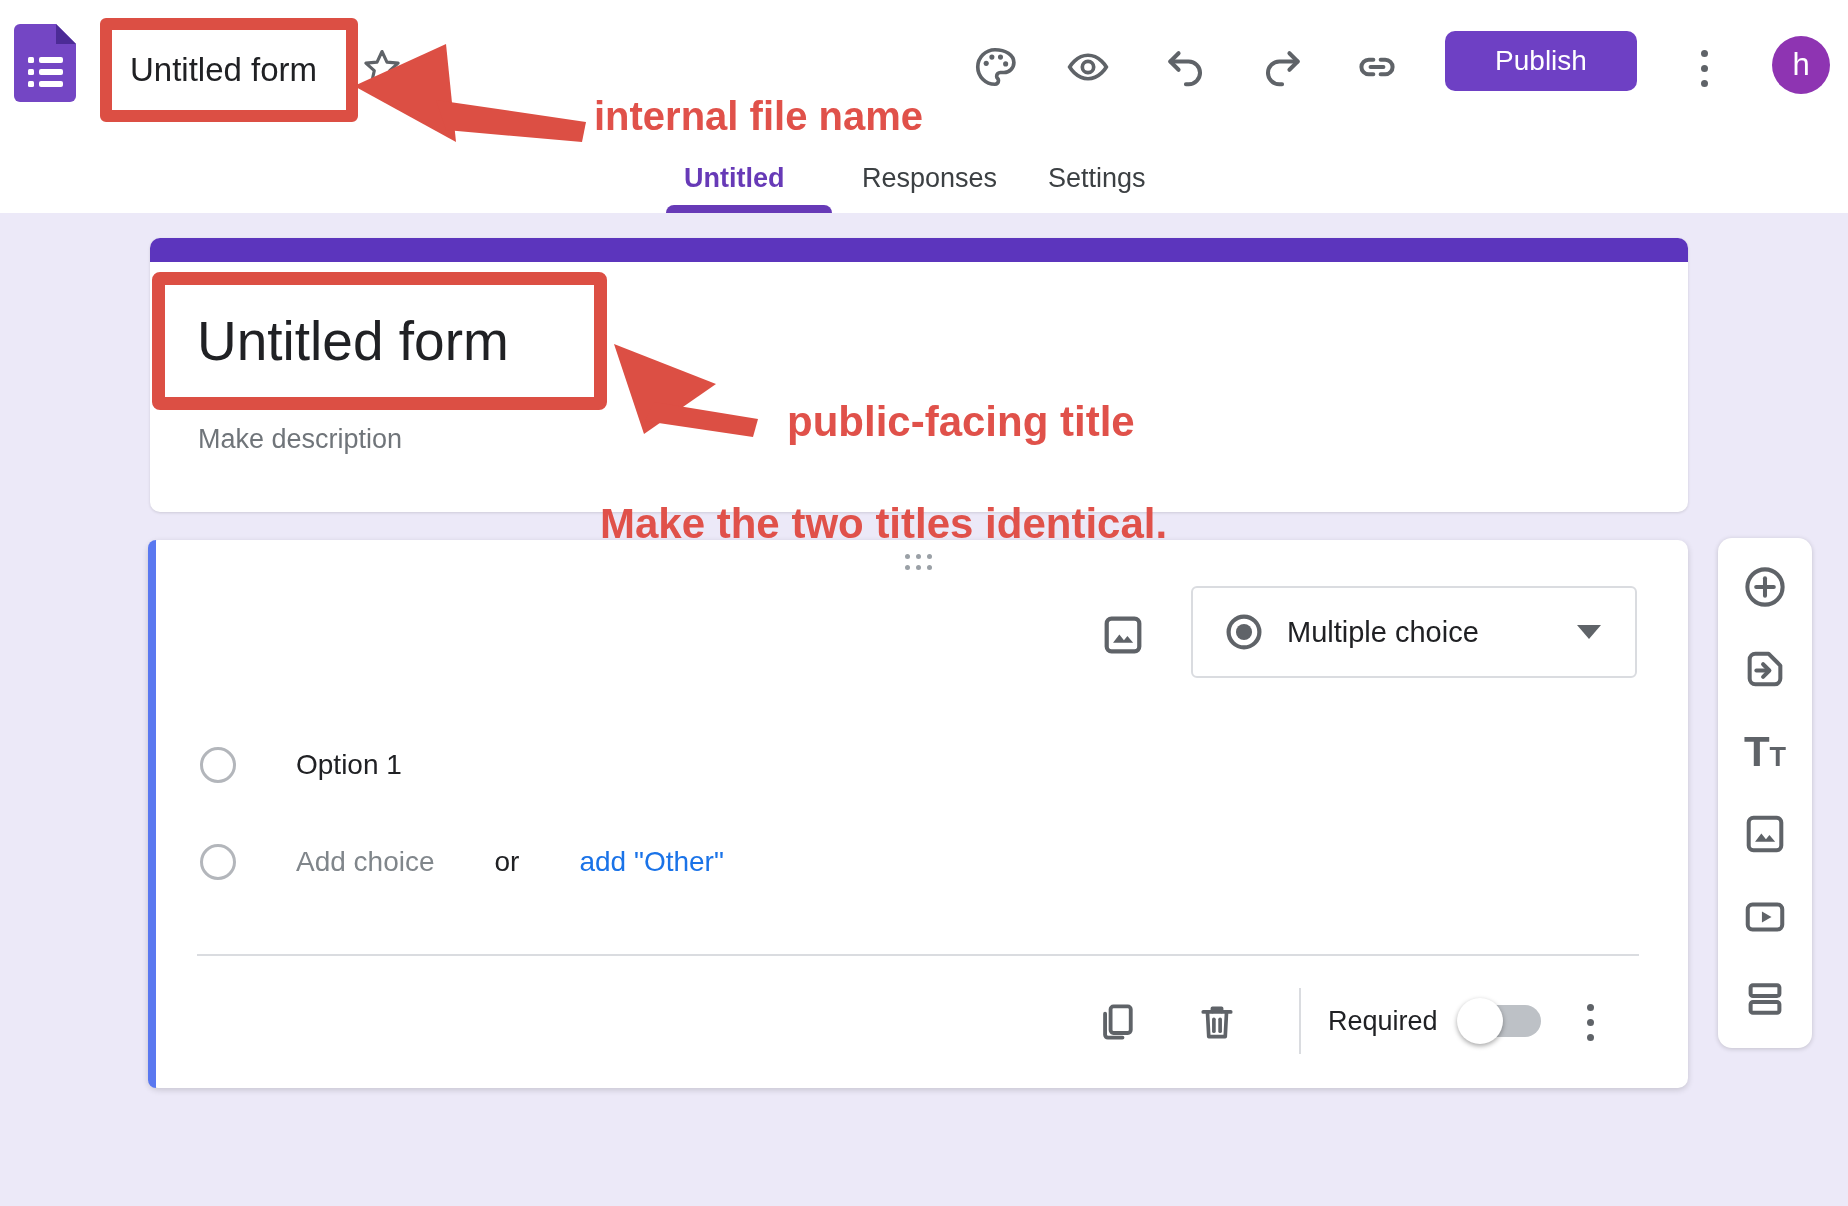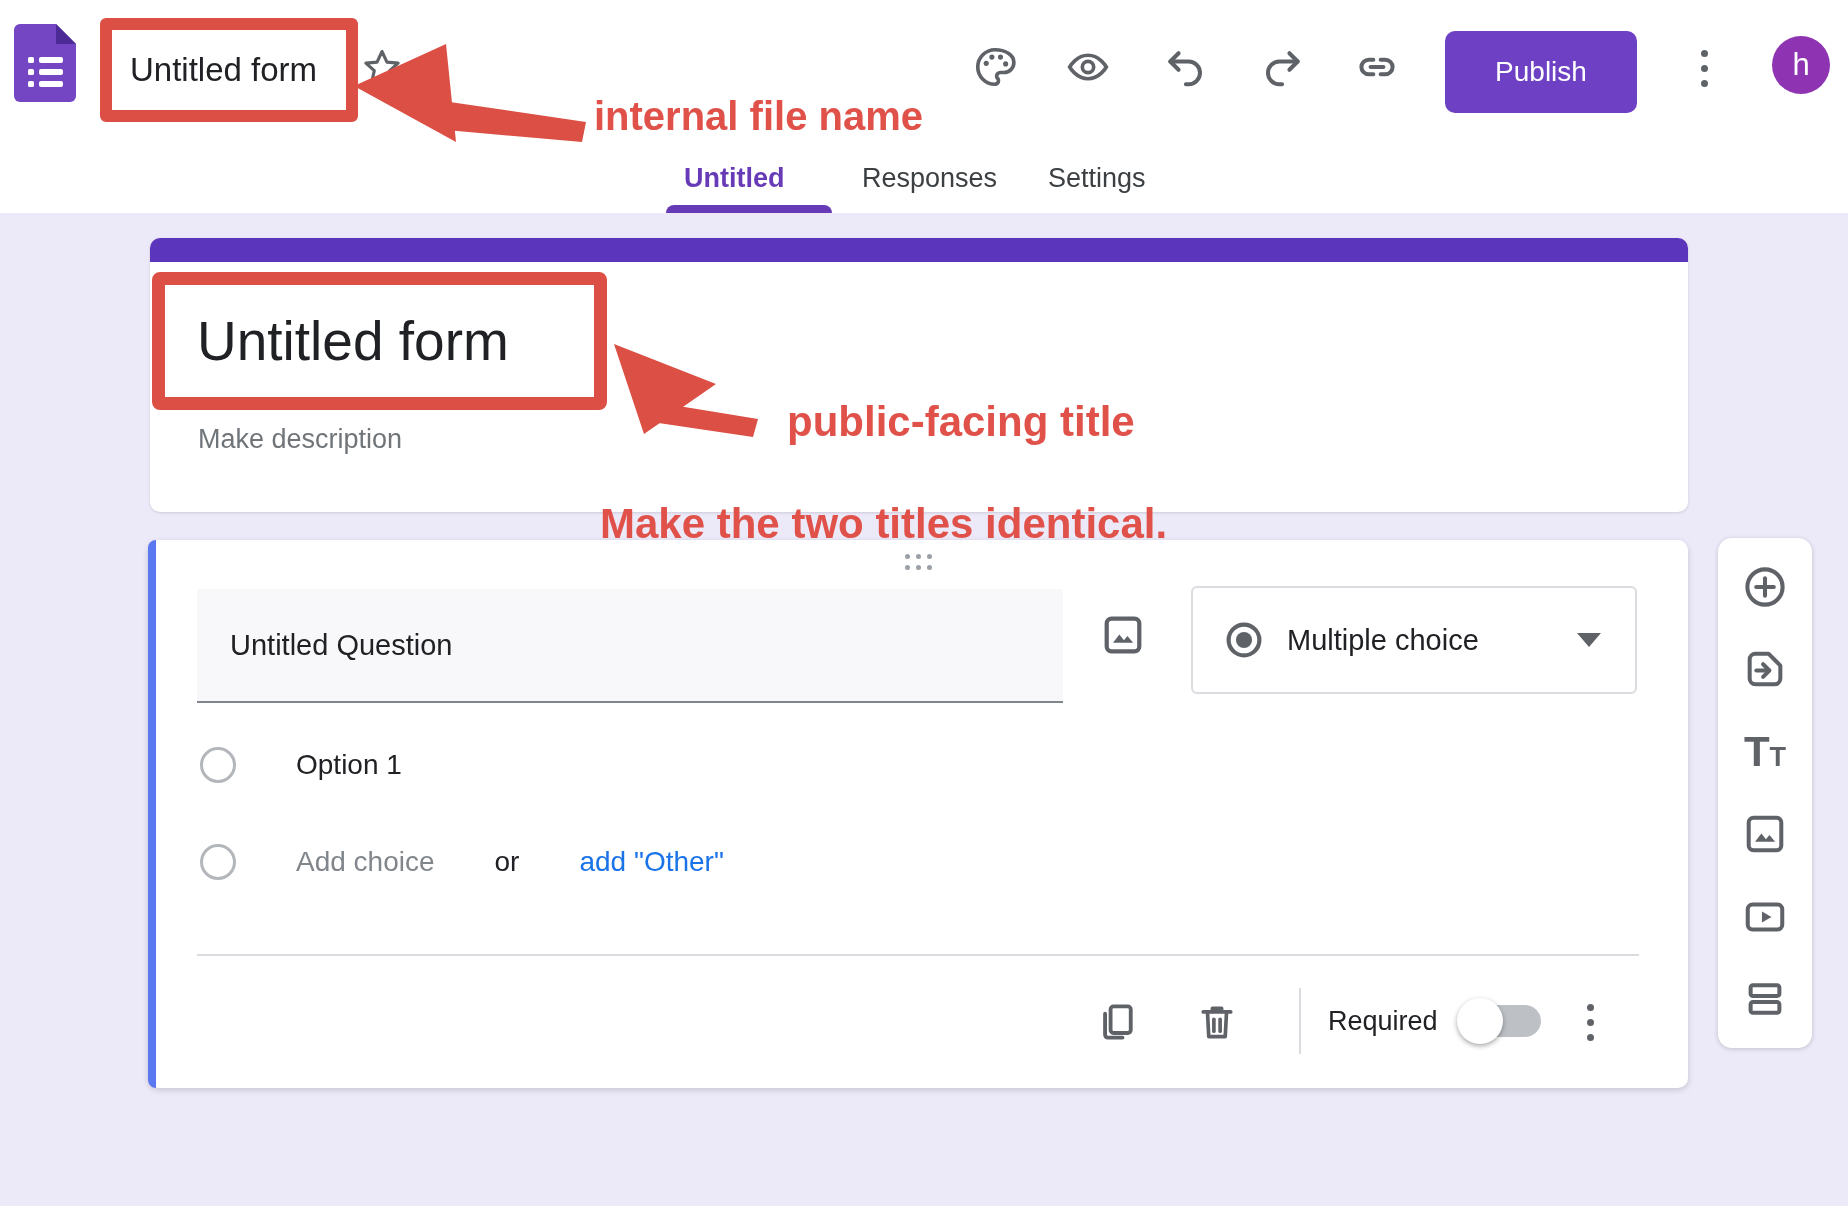--- a/index.html
+++ b/index.html
@@ -16,21 +16,21 @@
     border:12px solid #DC4F44; border-radius:6px; background:#fff;
     display:flex; align-items:center; padding-left:18px;
   }
   .file-box span { font-size:33px; color:#202124; }
   .star-btn { position:absolute; left:360px; top:46px; width:44px; height:44px; }
   .icon-btn { position:absolute; top:45px; width:44px; height:44px; cursor:pointer; }
   .icon-btn svg, .star-btn svg { width:100%; height:100%; }
   .btn-palette { left:973px; } .btn-eye { left:1066px; } .btn-undo { left:1163px; }
   .btn-redo { left:1261px; } .btn-link { left:1355px; }
   .publish-btn {
-    position:absolute; left:1445px; top:31px; width:192px; height:82px;
+    position:absolute; left:1445px; top:31px; width:192px; height:60px;
     background:#6E40C4; border:none; border-radius:10px; color:#fff; font-size:28px;
     font-family:"Liberation Sans", sans-serif; display:flex; align-items:center; justify-content:center; cursor:pointer;
   }
   .dots-v { display:flex; flex-direction:column; gap:8px; align-items:center; }
   .dots-v i { width:7px; height:7px; border-radius:50%; background:#5f6368; }
   .header-more { position:absolute; left:1694px; top:46px; width:20px; height:44px; justify-content:center; }
   .avatar {
     position:absolute; left:1772px; top:36px; width:58px; height:58px; border-radius:50%;
     background:#8E34B2; color:#fff; font-size:31px; display:flex; align-items:center; justify-content:center; cursor:pointer;
   }
@@ -69,21 +69,21 @@
   .drag-dots i { width:5px; height:5px; border-radius:50%; background:#9aa0a6; }
   .q-input {
     position:absolute; left:49px; top:49px; width:866px; height:114px;
     background:#F8F8FB; border:none; border-bottom:2px solid #80868B;
     display:flex; align-items:center; padding-left:33px; cursor:text;
   }
   .q-input span { font-size:29px; color:#202124; }
   .img-btn { position:absolute; left:952px; top:72px; width:46px; height:46px; cursor:pointer; }
   .img-btn svg { width:100%; height:100%; }
   .type-select {
-    position:absolute; left:1043px; top:46px; width:446px; height:108px;
+    position:absolute; left:1043px; top:46px; width:446px; height:92px;
     border:2px solid #DADCE0; border-radius:6px; background:#fff;
     display:flex; align-items:center; cursor:pointer;
   }
   .type-select .radio-ic { width:42px; height:42px; margin-left:30px; flex:none; }
   .type-select .lbl { margin-left:22px; font-size:29px; color:#202124; }
   .caret { margin-left:auto; margin-right:34px; width:0; height:0;
     border-left:12px solid transparent; border-right:12px solid transparent; border-top:14px solid #5f6368; }
   .opt-row { position:absolute; left:52px; display:flex; align-items:center;gap:34px; }
   .opt-row .circ { width:36px; height:36px; border:3px solid #B3B6BB; border-radius:50%; background:#fff; flex:none; }
   .opt-row .txt { margin-left:26px; font-size:28px; }
@@ -214,23 +214,20 @@
     <div class="blue-edge"></div>
     <div class="drag-dots">
       <i></i>
         <i></i>
         <i></i>
       <i></i>
         <i></i>
         <i></i>
     </div>
 
-    <div class="q-input">
-      <span>Untitled Question</span>
-    </div>
 
     <div class="img-btn">
       <svg viewBox="0 0 24 24" fill="none" stroke="#5f6368" stroke-width="2.2">
         <rect x="3.5" y="3.5" width="17" height="17" rx="2.5"></rect>
         <path d="M6.8 16l3.3-4.3 2.4 3.1 1.8-2.3 3 3.5z" fill="#5f6368" stroke="none"></path>
       </svg>
     </div>
 
     <div class="type-select">
       <svg class="radio-ic" viewBox="0 0 24 24">

